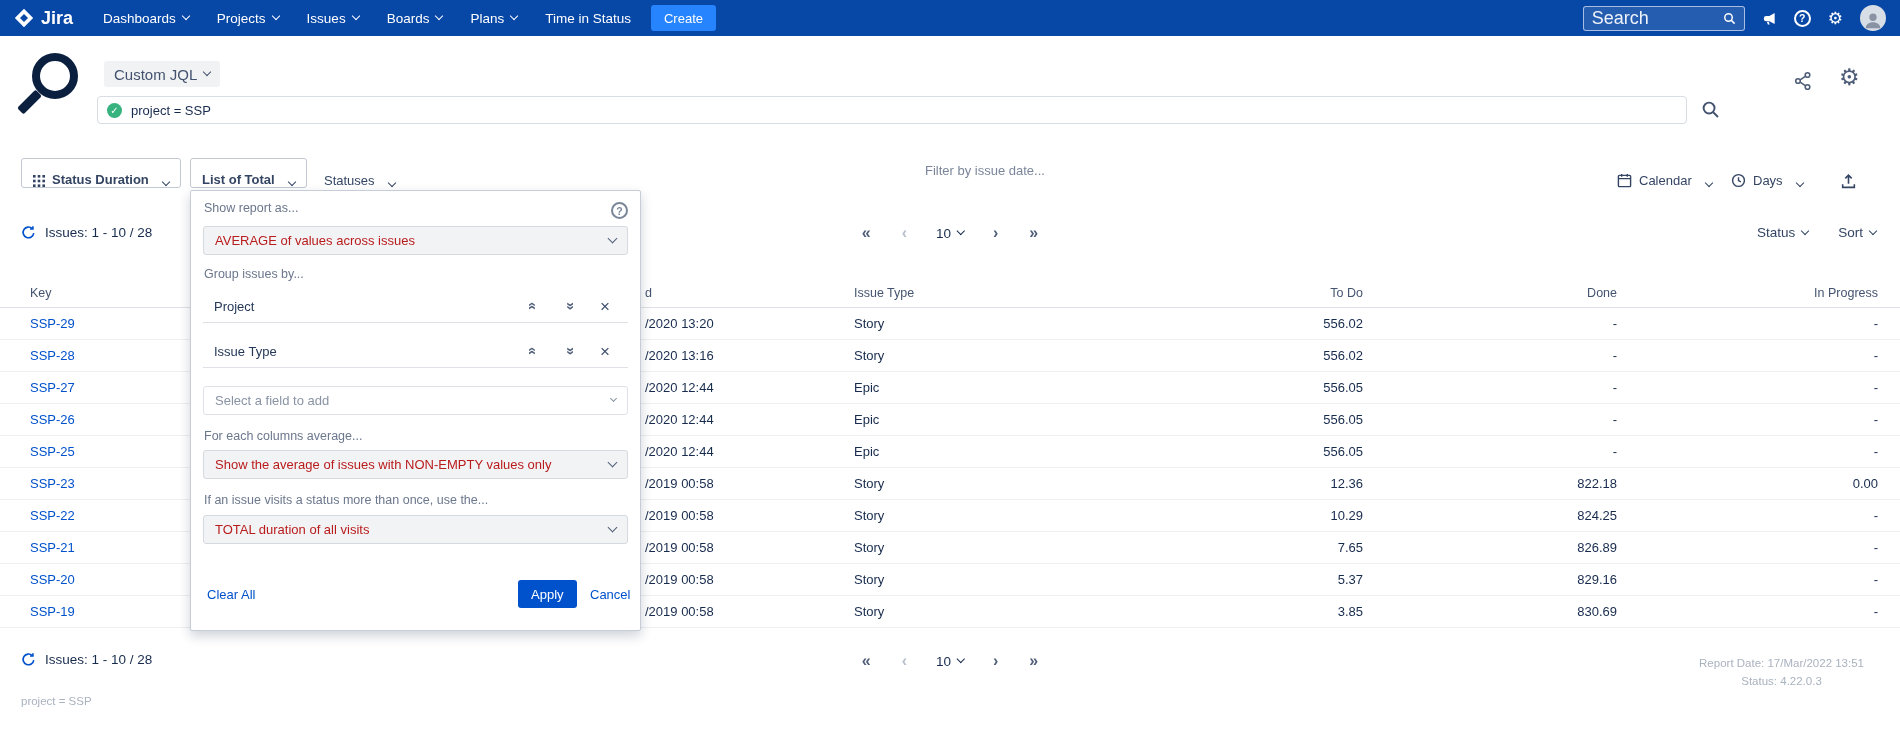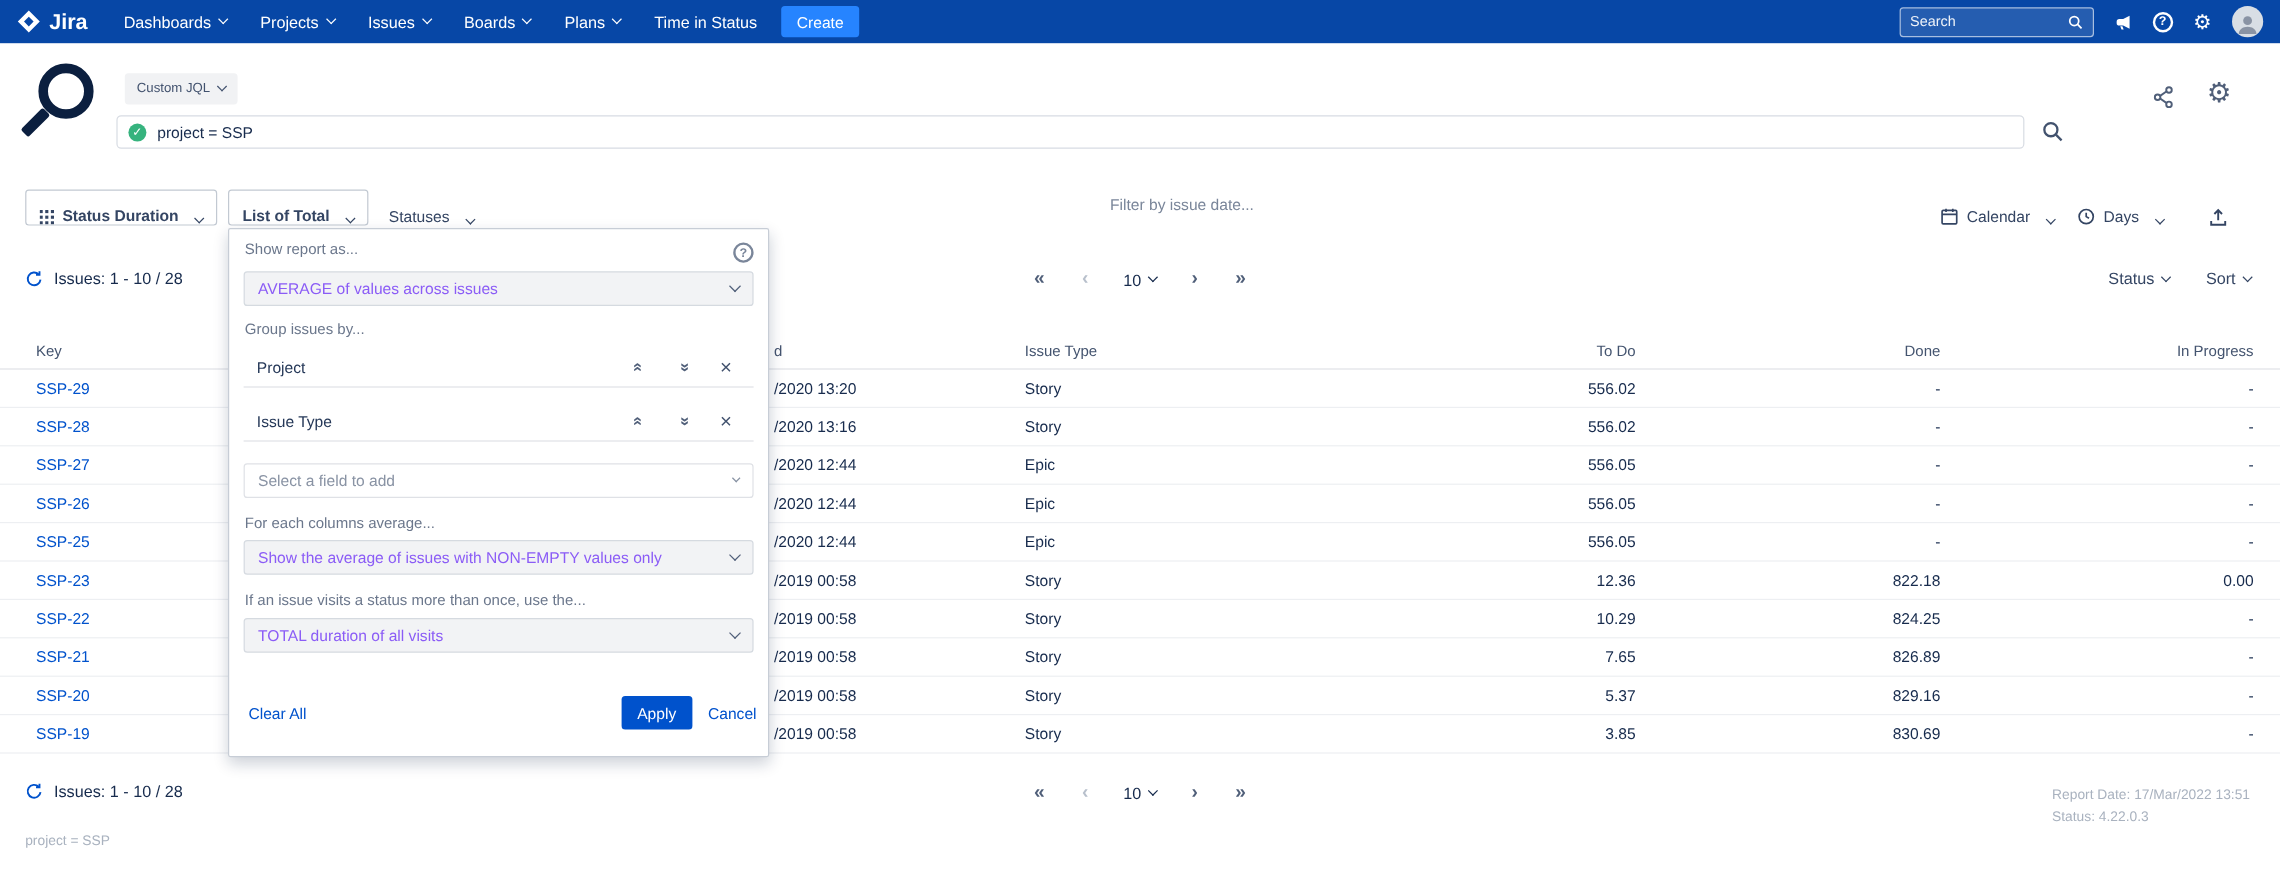--- a/index.html
+++ b/index.html
@@ -18,34 +18,34 @@
   .topnav{position:absolute;left:0;top:0;width:100%;height:36px;background:#0747A6;display:flex;align-items:center;
           padding:0 14px;color:#fff;z-index:40}
   .brand{display:flex;align-items:center;gap:7px;margin-right:30px}
   .brand-name{font-size:18px;font-weight:bold}
   .nav-items{display:flex;align-items:center;gap:28px}
   .nav-item{display:inline-flex;align-items:center;color:#fff;font-size:13.5px}
   .create-btn{margin-left:20px;height:26px;padding:0 13px;border-radius:3px;background:#2684FF;color:#fff;font-size:13px}
   .nav-right{margin-left:auto;display:flex;align-items:center;gap:17px}
   .nav-search{width:162px;height:25px;border:1px solid rgba(255,255,255,.6);border-radius:3px;background:rgba(255,255,255,.12);
               display:flex;align-items:center;padding:0 8px;gap:6px}
-  .nav-search input{flex:1;min-width:0;background:transparent;border:none;outline:none;color:#fff;font-size:12px}
+  .nav-search input{flex:1;min-width:0;background:transparent;border:none;outline:none;color:#fff;font-size:18px}
   .nav-search input::placeholder{color:rgba(255,255,255,.92)}
   .icon-btn{display:flex;align-items:center;justify-content:center;color:#fff}
   .help-circ{width:17px;height:17px;border:2px solid currentColor;border-radius:50%;font-size:10.5px;font-weight:bold;
              display:flex;align-items:center;justify-content:center}
   .gear-glyph{font-size:17px;line-height:1}
   .avatar{width:26px;height:26px;border-radius:50%;background:#D8DEE5;display:flex;align-items:flex-end;justify-content:center;overflow:hidden}
 
   
   .app-logo{position:absolute;left:19px;top:53px;width:64px;height:64px}
   .app-logo .lens{position:absolute;right:5px;top:0;width:46px;height:46px;border:8px solid #0B1F3F;border-radius:50%}
   .app-logo .handle{position:absolute;left:6px;bottom:2px;width:9px;height:26px;background:#0B1F3F;transform:rotate(45deg);border-radius:2px}
   .mode-btn{position:absolute;left:104px;top:61px;height:26px;display:inline-flex;align-items:center;background:#F1F2F4;
-            color:#42526E;font-size:11px;padding:0 10px;border-radius:3px}
+            color:#42526E;font-size:15px;padding:0 10px;border-radius:3px}
   .jql-box{position:absolute;left:97px;top:96px;width:1590px;height:28px;border:1px solid #D8DCE3;border-radius:4px;
            display:flex;align-items:center;padding:0 9px;gap:9px;background:#fff}
   .check-badge{width:15px;height:15px;border-radius:50%;background:#36B37E;color:#fff;font-size:10px;
                display:flex;align-items:center;justify-content:center;flex:none}
   .jql-box input{flex:1;border:none;outline:none;font-size:13px;color:#172B4D}
   .jql-search-btn{position:absolute;left:1701px;top:100px;color:#42526E}
   .share-btn{position:absolute;left:1793px;top:71px;color:#505F79}
   .page-gear{position:absolute;left:1839px;top:66px;color:#505F79;font-size:23px;line-height:1}
 
   
@@ -76,32 +76,32 @@
 
   
   .tbl{position:absolute;left:0;right:0;top:279px}
   .trow{display:grid;grid-template-columns:615px 209px 290px 219px 254px 261px;padding-left:30px;padding-right:22px;align-items:center}
   .thead{height:29px;border-bottom:1px solid #DFE1E6;color:#44546F;font-size:12.5px}
   .tbody .trow{height:32px;border-bottom:1px solid #EDEFF2;font-size:13px;color:#172B4D}
   .c-num{text-align:right}
   .key-link{color:#0052CC;font-size:13px}
   .thead .c-num{cursor:pointer}
 
-  .report-meta{position:absolute;right:25px;top:654px;text-align:left;color:#A9B2BF;font-size:11.5px;line-height:18px}
+  .report-meta{position:absolute;right:36px;top:654px;text-align:center;color:#A9B2BF;font-size:11.5px;line-height:18px}
   .jql-echo{position:absolute;left:21px;top:695px;color:#A9B2BF;font-size:11.5px}
 
   
   .panel{position:absolute;left:190px;top:190px;width:451px;height:441px;background:#fff;border:1px solid #C7CDD6;
          border-radius:2px;box-shadow:0 5px 12px rgba(9,30,66,.2);z-index:30}
   .p-label{position:absolute;left:13px;font-size:12.5px;color:#6B778C}
   #p-label1{top:10px} #p-label2{top:76px} #p-label3{top:238px} #p-label4{top:302px}
   .p-help{position:absolute;right:12px;top:11px;width:17px;height:17px;border-radius:50%;border:2px solid #7A869A;color:#7A869A;
           font-size:10.5px;font-weight:bold;display:flex;align-items:center;justify-content:center}
   .p-select{position:absolute;left:12px;right:12px;height:29px;background:#F2F3F5;border:1px solid #D5DAE0;border-radius:3px;
-            display:flex;align-items:center;padding:0 11px;font-size:13px;color:#8b5cf6}
+            display:flex;align-items:center;padding:0 11px;font-size:13px;color:#b91c1c}
   .p-select .cv{margin-left:auto;color:#505F79;width:7px;height:7px}
   #p-select1{top:35px} #p-select2{top:259px} #p-select3{top:324px}
   .p-grouprow{position:absolute;left:12px;right:12px;height:33px;border-bottom:1px solid #DFE1E6;display:flex;align-items:center;
               padding-left:11px;font-size:13px;color:#253858}
   #p-group1{top:99px} #p-group2{top:144px}
   .gr-icons{margin-left:auto;display:flex;align-items:center;gap:26px;padding-right:18px;color:#505F79}
   .dbl{display:inline-block;font-size:14px;font-weight:bold;line-height:1;padding:1px}
   .dbl.up{transform:rotate(90deg)}
   .dbl.down{transform:rotate(-90deg)}
   .x-btn{font-size:17px;color:#42526E;line-height:1;padding:0}

